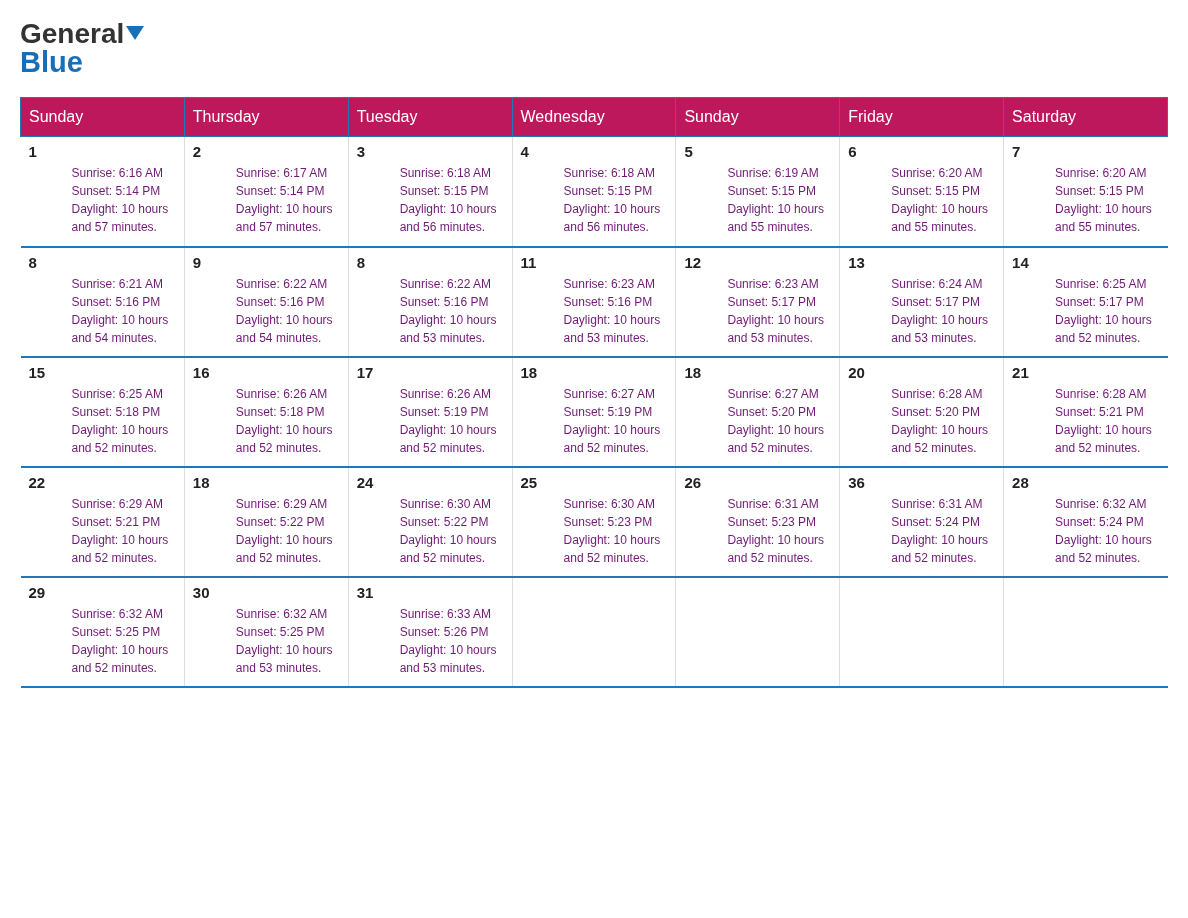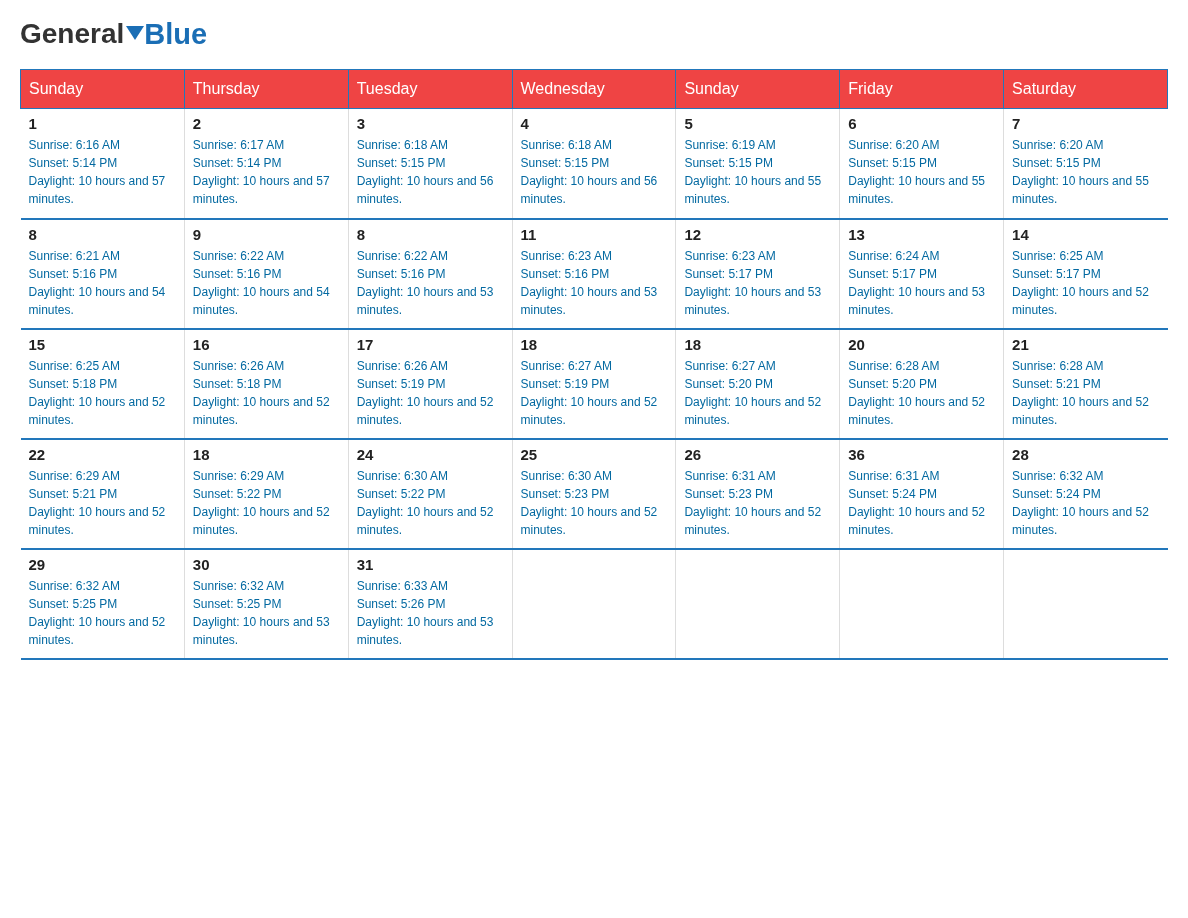--- a/index.html
+++ b/index.html
@@ -11,21 +11,21 @@
       min-height: 918px;
     }
     .header-area {
       display: flex;
       justify-content: space-between;
       align-items: flex-start;
       margin-bottom: 20px;
     }
     .logo {
       display: flex;
-      flex-direction: row;
+      flex-direction: column;
       align-items: flex-start;
     }
     .logo-general {
       font-size: 28px;
       font-weight: bold;
       color: #333;
       line-height: 1;
     }
     .logo-blue {
       font-size: 29px;
@@ -48,21 +48,21 @@
     .calendar-subtitle {
       font-size: 22px;
       color: #555;
     }
     table {
       width: 100%;
       border-collapse: collapse;
       font-size: 13px;
     }
     thead tr {
-      background-color: #ef4444;
+      background-color: #be185d;
       color: #fff;
     }
     thead th {
       padding: 10px 8px;
       text-align: left;
       font-size: 16px;
       font-weight: normal;
       border: 1px solid #2277bb;
     }
     tbody tr {
@@ -80,22 +80,23 @@
     }
     .day-number {
       font-size: 15px;
       font-weight: bold;
       color: #222;
       display: block;
       margin-bottom: 4px;
     }
     .day-info {
       font-size: 12px;
-      color: #0369a1;
+      color: #701a75;
       line-height: 1.5;
+      margin-left: 43px;
     }
     .empty-cell {
       background: #fff;
     }
   </style>
 </head>
 <body>
 
 <div class="header-area">
   <div class="logo">

